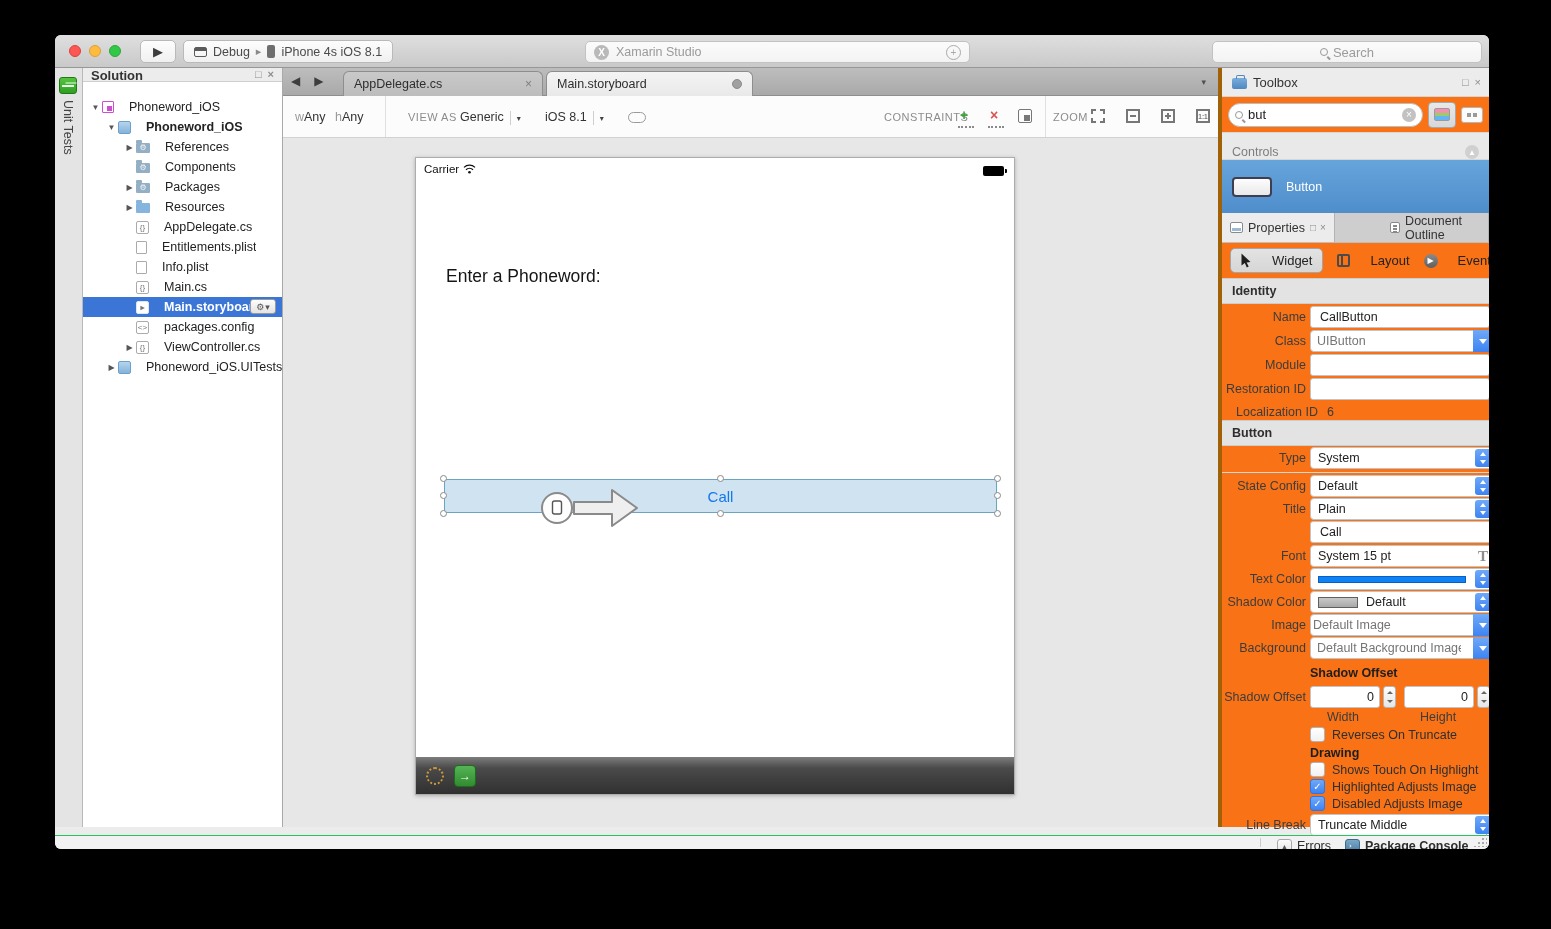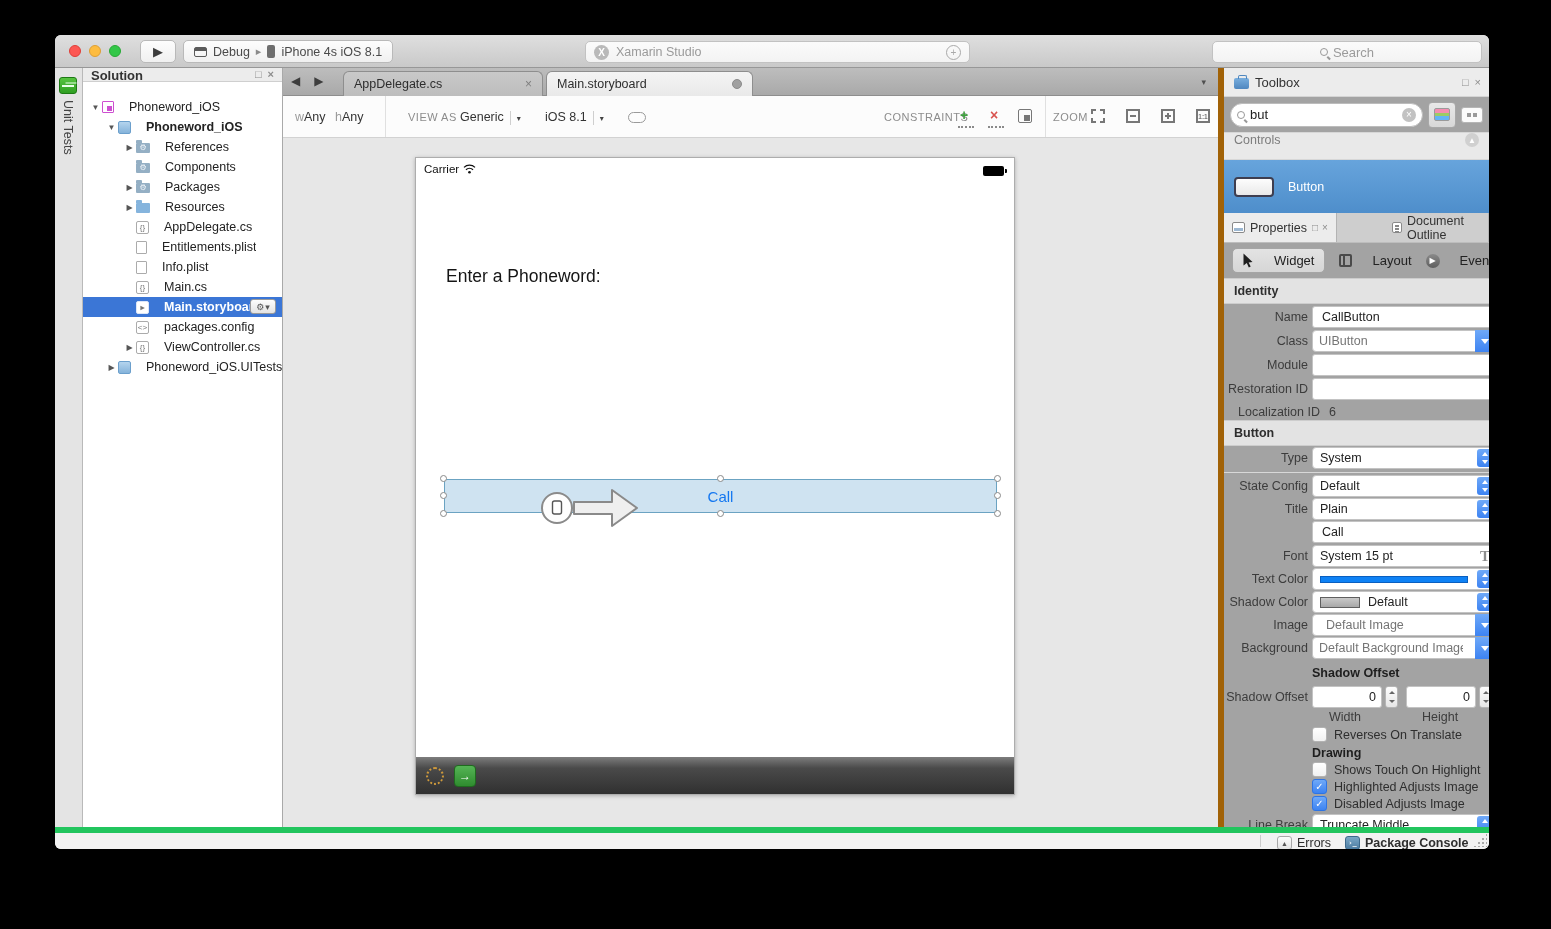--- a/index.html
+++ b/index.html
@@ -95,32 +95,32 @@
   .translate { position:absolute; left:0; top:262px; width:100%; text-align:center; font-size:15px; }
   .callbtn { position:absolute; left:28px; top:321px; width:553px; height:34px; display:flex; align-items:center; justify-content:center; font-size:15px; }
   .handle { position:absolute; width:7px; height:7px; border-radius:50%; background:#fff; border:1px solid #8a8a8a; }
   .darkbar { position:absolute; left:0; bottom:0; width:100%; height:37px; background:linear-gradient(#7d7d7d,#4a4a4a 30%,#303030); display:flex; align-items:center; gap:8px; padding-left:8px; }
   .seg-entry { position:absolute; left:2px; top:2px; width:18px; height:18px; border:2px dotted #cf9a3c; border-radius:50%; }
   .seg-entry-wrap { position:relative; width:22px; height:22px; }
   .exit-ic { width:22px; height:22px; background:linear-gradient(#55b455,#2f8c2f); border:1px solid #1f6b1f; border-radius:4px; color:#fff; font-size:12px; display:flex; align-items:center; justify-content:center; font-weight:bold; }
   .entry-arrow { position:absolute; left:255px; top:415px; }
 
   
-  .rightpanel { position:absolute; left:1163px; top:33px; width:271px; bottom:22px; background:#a3a3a3; border-left:6px solid #a16207; }
+  .rightpanel { position:absolute; left:1163px; top:33px; width:271px; bottom:22px; background:#f97316; border-left:4px solid #a16207; }
   .tbx-header { position:absolute; left:0; top:0; width:100%; height:29px; background:#ececec; border-bottom:1px solid #d4d4d4; display:flex; align-items:center; padding-left:10px; font-size:13px; color:#333; gap:6px; }
   .briefcase { width:15px; height:11px; background:linear-gradient(#79aede,#4f87bf); border-radius:2px; position:relative; margin-top:3px; }
   .briefcase::before { content:""; position:absolute; left:4px; top:-3px; width:7px; height:3px; border:1.5px solid #4f87bf; border-bottom:none; border-radius:2px 2px 0 0; }
   .tbx-searchrow { position:absolute; left:0; top:29px; width:100%; height:35px; display:flex; align-items:center; padding:0 6px; gap:5px; }
   .tbx-search { flex:1; height:24px; background:#fff; border:1px solid #bcbcbc; border-radius:12px; display:flex; align-items:center; padding:0 6px; gap:5px; font-size:13px; color:#222; }
   .clear-ic { margin-left:auto; width:14px; height:14px; border-radius:50%; background:#c2c2c2; color:#fff; font-size:10px; display:flex; align-items:center; justify-content:center; }
   .tbx-tglA { width:28px; height:26px; background:linear-gradient(#e8e8e8,#d8d8d8); border:1px solid #a8a8a8; border-radius:4px; display:flex; align-items:center; justify-content:center; }
   .tbx-tglA i { width:16px; height:13px; border-radius:2px; background:linear-gradient(#f48fb1 0 34%, #9ccc65 34% 67%, #64b5f6 67% 100%); border:1px solid #9a9a9a; }
   .tbx-tglB { width:22px; height:16px; border:1px solid #b5b5b5; border-radius:3px; background:#fbfbfb; display:flex; align-items:center; justify-content:center; gap:2px; }
   .tbx-tglB i { width:4px; height:4px; background:#9a9a9a; display:inline-block; }
-  .tbx-section { position:absolute; left:0; top:64px; width:100%; height:28px; background:#e9e9e9; border-top:1px solid #d7d7d7; border-bottom:1px solid #d7d7d7; display:flex; align-items:flex-start; padding:0 10px; font-size:12.5px; color:#7d7d7d; }
+  .tbx-section { position:absolute; left:0; top:64px; width:100%; height:28px; background:#e9e9e9; border-top:1px solid #d7d7d7; border-bottom:1px solid #d7d7d7; display:flex; align-items:flex-end; padding:0 10px; font-size:12.5px; color:#7d7d7d; }
   .circle-up { margin-left:auto; width:14px; height:14px; border-radius:50%; background:#d0d0d0; color:#fff; font-size:8px; display:flex; align-items:center; justify-content:center; }
   .tbx-item { position:absolute; left:0; top:92px; width:100%; height:53px; background:linear-gradient(#67a4dc,#4e8ecb); display:flex; align-items:center; padding-left:10px; gap:14px; color:#fff; font-size:12.5px; }
   .btn-thumb { width:40px; height:20px; background:linear-gradient(#fdfdfd,#e9e9e9); border:2px solid #3e3e50; border-radius:4px; }
 
   .props-tabs { position:absolute; left:0; top:145px; width:100%; height:30px; background:#cecece; border-bottom:1px solid #bdbdbd; display:flex; font-size:12.5px; color:#333;gap:47px; }
   .ptab { display:flex; align-items:center; gap:5px; padding:0 8px; border-right:1px solid #b3b3b3; }
   .ptab.active { background:#ececec; }
   .ptab .padctl { color:#8d8d8d; font-size:10px; display:flex; gap:4px; }
   .ic-props { width:13px; height:11px; border:1px solid #8a8a8a; border-radius:2px; background:#fff; position:relative; }
   .ic-props::before { content:""; position:absolute; left:1px; right:1px; bottom:1px; height:3px; background:#9db8d2; }
@@ -151,21 +151,21 @@
   .graystep { position:absolute; top:0; width:13px; height:22px; background:linear-gradient(#fdfdfd,#e6e6e6); border:1px solid #b5b5b5; border-radius:3px; }
   .graystep::before { content:""; position:absolute; left:3px; top:4px; border-left:3px solid transparent; border-right:3px solid transparent; border-bottom:3.5px solid #666; }
   .graystep::after { content:""; position:absolute; left:3px; bottom:4px; border-left:3px solid transparent; border-right:3px solid transparent; border-top:3.5px solid #666; }
   .axis-label { position:absolute; font-size:12.5px; color:#3c3c3c; }
   .cb { position:absolute; width:15px; height:15px; border-radius:3px; border:1px solid #b3b3b3; background:linear-gradient(#fff,#f1f1f1); display:flex; align-items:center; justify-content:center; font-size:10px; color:#fff; }
   .cb.on { background:linear-gradient(#6fa9f8,#3d83f2); border-color:#2e74e4; }
   .cb-label { position:absolute; font-size:12.5px; color:#2e2e2e; }
   .bold-sub { position:absolute; font-size:12.5px; font-weight:bold; color:#1e1e1e; }
 
   
-  .statusbar { position:absolute; left:0; bottom:0; width:100%; height:22px; background:#f2f2f2; border-top:6px solid #22c55e; font-size:12.5px; color:#2e2e2e; }
+  .statusbar { position:absolute; left:0; bottom:0; width:100%; height:14px; background:#f2f2f2; border-top:1px solid #22c55e; font-size:12.5px; color:#2e2e2e; }
   .sb-div { position:absolute; top:2px; bottom:2px; width:1px; background:#cccccc; }
   .err-ic { display:inline-flex; width:15px; height:14px; background:linear-gradient(#fdfdfd,#e4e4e4); border:1px solid #a8a8a8; border-radius:3px; align-items:center; justify-content:center; font-size:7px; color:#555; }
   .pc-ic { display:inline-flex; width:15px; height:14px; background:linear-gradient(#7aa7c7,#4d7da2); border:1px solid #3c698c; border-radius:3px; color:#fff; font-size:7px; align-items:center; justify-content:center; font-family:"DejaVu Sans Mono",monospace; }
   .grip { position:absolute; right:2px; bottom:2px; width:14px; height:14px; background:radial-gradient(#a8a8a8 1px, transparent 1.2px); background-size:4px 4px; clip-path:polygon(100% 0, 100% 100%, 0 100%); }
   .flexc { display:flex; align-items:center; }
 </style>
 </head>
 <body>
 
 <div class="window">
@@ -497,39 +497,39 @@
         <span class="stepper"></span>
       </div>
     <span class="plabel" style="top:523px;">Shadow Color</span>
     <div class="pselect" style="top:523px;">
         <span class="swatch"></span>
         <span>Default</span>
         <span class="stepper"></span>
       </div>
     <span class="plabel" style="top:546px;">Image</span>
     <div class="pselect" style="top:546px;padding-left:0;">
-      <input style="border: none; outline: none; width: 150px; padding-left: 13px; font-size: 12.5px; font-family: inherit; background: transparent;" placeholder="Default Image">
+      <input style="border: none; outline: none; width: 150px; padding-left: 2px; font-size: 12.5px; font-family: inherit; background: transparent;" placeholder="Default Image">
       <span class="chevbtn"></span>
     </div>
     <span class="plabel" style="top:569px;">Background</span>
     <div class="pselect" style="top:569px;padding-left:0;">
       <input style="border: none; outline: none; width: 150px; padding-left: 6px; font-size: 12.5px; font-family: inherit; background: transparent;" placeholder="Default Background Image">
       <span class="chevbtn"></span>
     </div>
 
     <span class="bold-sub" style="left:88px;top:598px;">Shadow Offset</span>
     <span class="plabel" style="top:618px;">Shadow Offset</span>
     <input class="numfield" style="left: 88px; top: 618px;" value="0">
     <span class="graystep" style="left:161px;top:618px;"></span>
     <input class="numfield" style="left: 182px; top: 618px;" value="0">
     <span class="graystep" style="left:255px;top:618px;"></span>
     <span class="axis-label" style="left:105px;top:642px;">Width</span>
     <span class="axis-label" style="left:198px;top:642px;">Height</span>
     <span class="cb" style="left:88px;top:659px;"></span>
-    <span class="cb-label" style="left:110px;top:660px;">Reverses On Translate</span>
+    <span class="cb-label" style="left:110px;top:660px;">Reverses On Truncate</span>
 
     <span class="bold-sub" style="left:88px;top:678px;">Drawing</span>
     <span class="cb" style="left:88px;top:694px;"></span>
     <span class="cb-label" style="left:110px;top:695px;">Shows Touch On Highlight</span>
     <span class="cb on" style="left:88px;top:711px;">
         <span>✓</span>
       </span>
     <span class="cb-label" style="left:110px;top:712px;">Highlighted Adjusts Image</span>
     <span class="cb on" style="left:88px;top:728px;">
         <span>✓</span>

